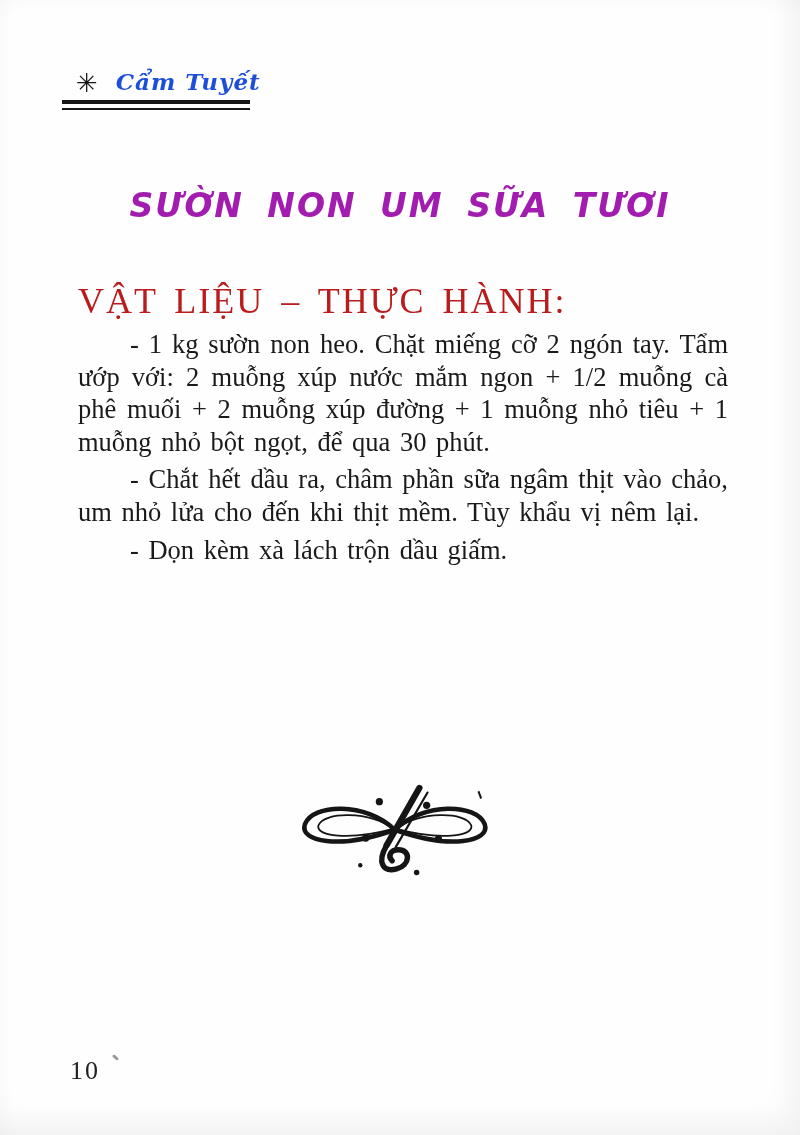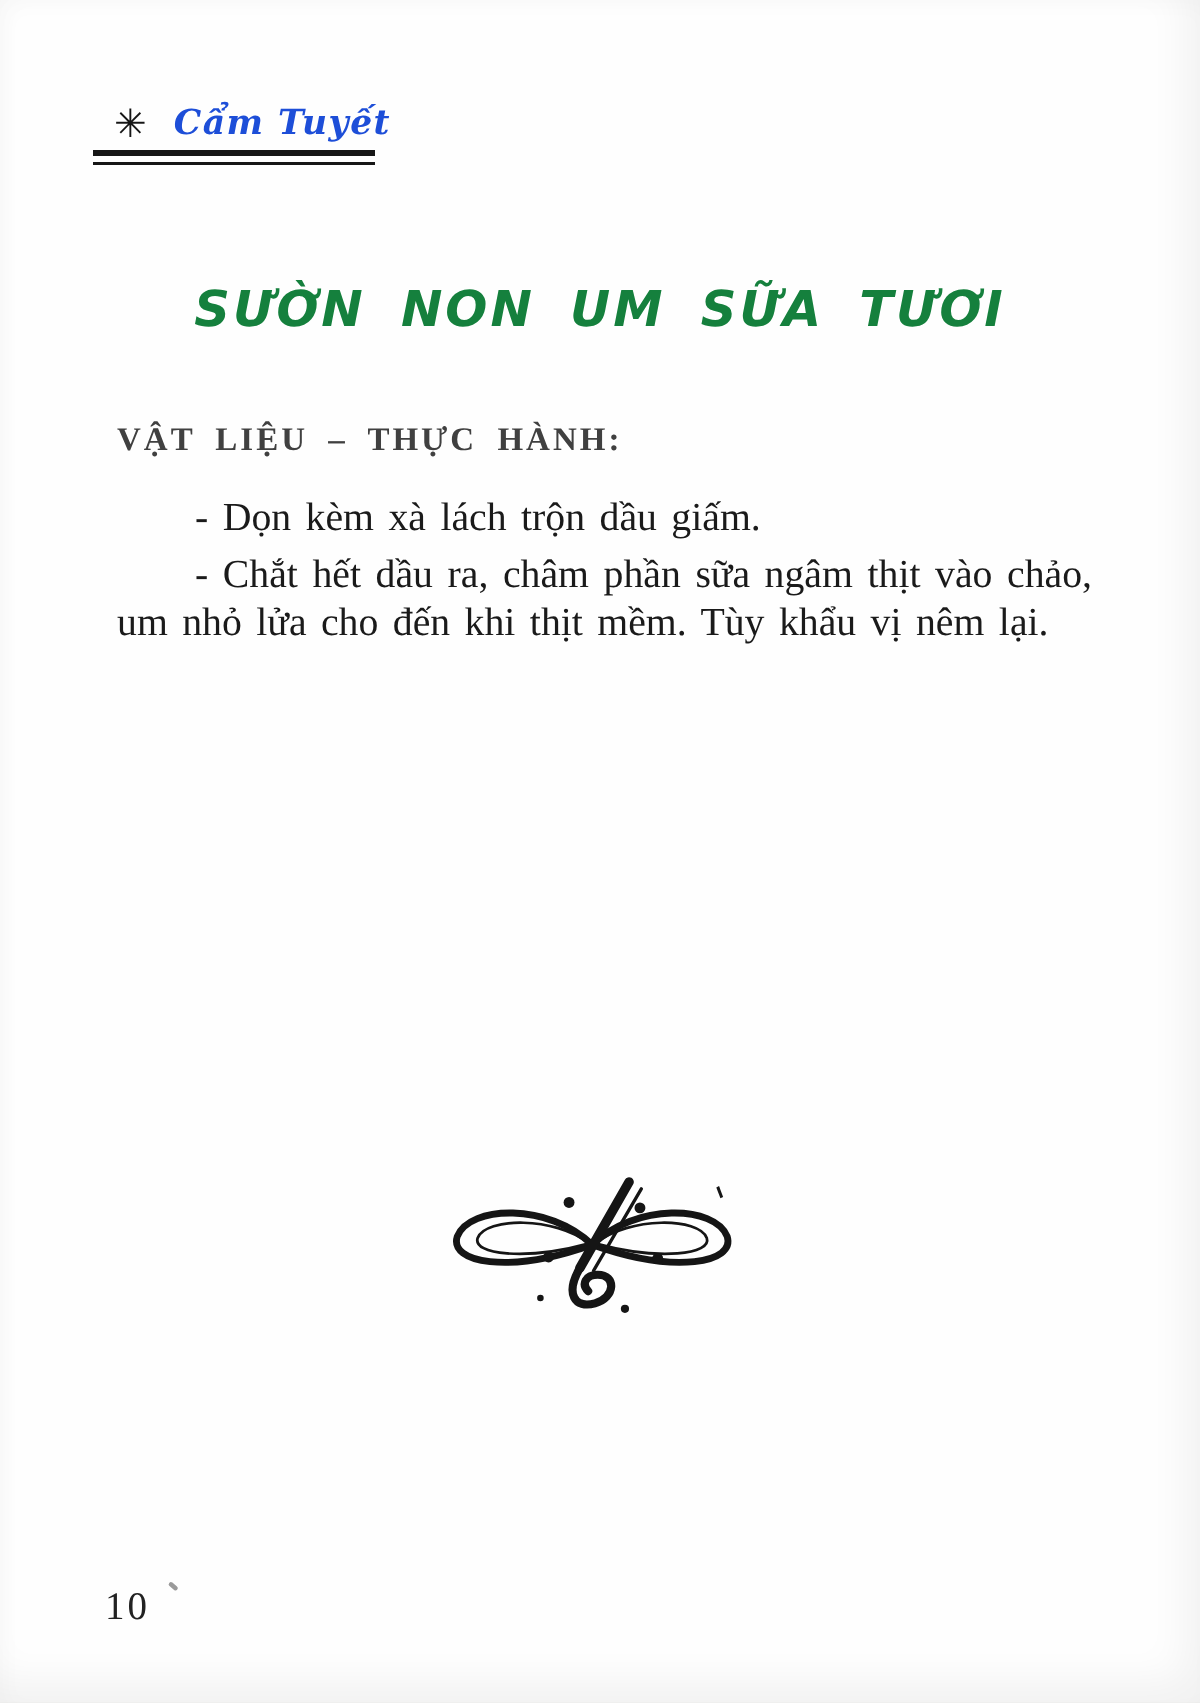--- a/index.html
+++ b/index.html
@@ -54,33 +54,33 @@
     position: absolute;
     left: 0; right: 0;
     top: 186px;
     text-align: center;
     font-family: "DejaVu Sans", sans-serif;
     font-style: italic;
     font-weight: 800;
     font-size: 33px;
     letter-spacing: 2px;
     word-spacing: 10px;
-    color: #15803d;
+    color: #a21caf;
   }
 
   
   .section-heading {
     position: absolute;
     left: 78px;
     top: 280px;
-    font-weight: bold;
-    font-size: 22px;
+    font-weight: normal;
+    font-size: 36px;
     letter-spacing: 2px;
     word-spacing: 6px;
-    color: #404040;
+    color: #b91c1c;
   }
 
   
   .body-text {
     position: absolute;
     left: 78px;
     top: 328px;
     width: 650px;
   }
   .body-text p {
@@ -138,22 +138,23 @@
       <div class="r1"></div>
       <div class="r2"></div>
     </div>
   </div>
 
   <div class="recipe-title">SƯỜN NON UM SỮA TƯƠI</div>
 
   <div class="section-heading">VẬT LIỆU – THỰC HÀNH:</div>
 
   <div class="body-text">
+    <p>- 1 kg sườn non heo. Chặt miếng cỡ 2 ngón tay. Tẩm ướp với: 2 muỗng xúp nước mắm ngon + 1/2 muỗng cà phê muối + 2 muỗng xúp đường + 1 muỗng nhỏ tiêu + 1 muỗng nhỏ bột ngọt, để qua 30 phút.</p>
+    <p>- Chắt hết dầu ra, châm phần sữa ngâm thịt vào chảo, um nhỏ lửa cho đến khi thịt mềm. Tùy khẩu vị nêm lại.</p>
     <p>- Dọn kèm xà lách trộn dầu giấm.</p>
-    <p>- Chắt hết dầu ra, châm phần sữa ngâm thịt vào chảo, um nhỏ lửa cho đến khi thịt mềm. Tùy khẩu vị nêm lại.</p>
   </div>
 
   <div class="ornament">
     <svg viewBox="0 0 220 110" xmlns="http://www.w3.org/2000/svg">
       <g fill="none" stroke="#151515" stroke-linecap="round">
 
         <path d="M112 57 C 80 26, 22 28, 13 51 C 7 70, 50 79, 112 57" stroke-width="5"></path>
         <path d="M110 56 C 84 36, 34 37, 28 52 C 24 64, 62 69, 110 56" stroke-width="2"></path>
 
         <path d="M112 57 C 144 26, 202 28, 211 51 C 217 70, 174 79, 112 57" stroke-width="5"></path>

